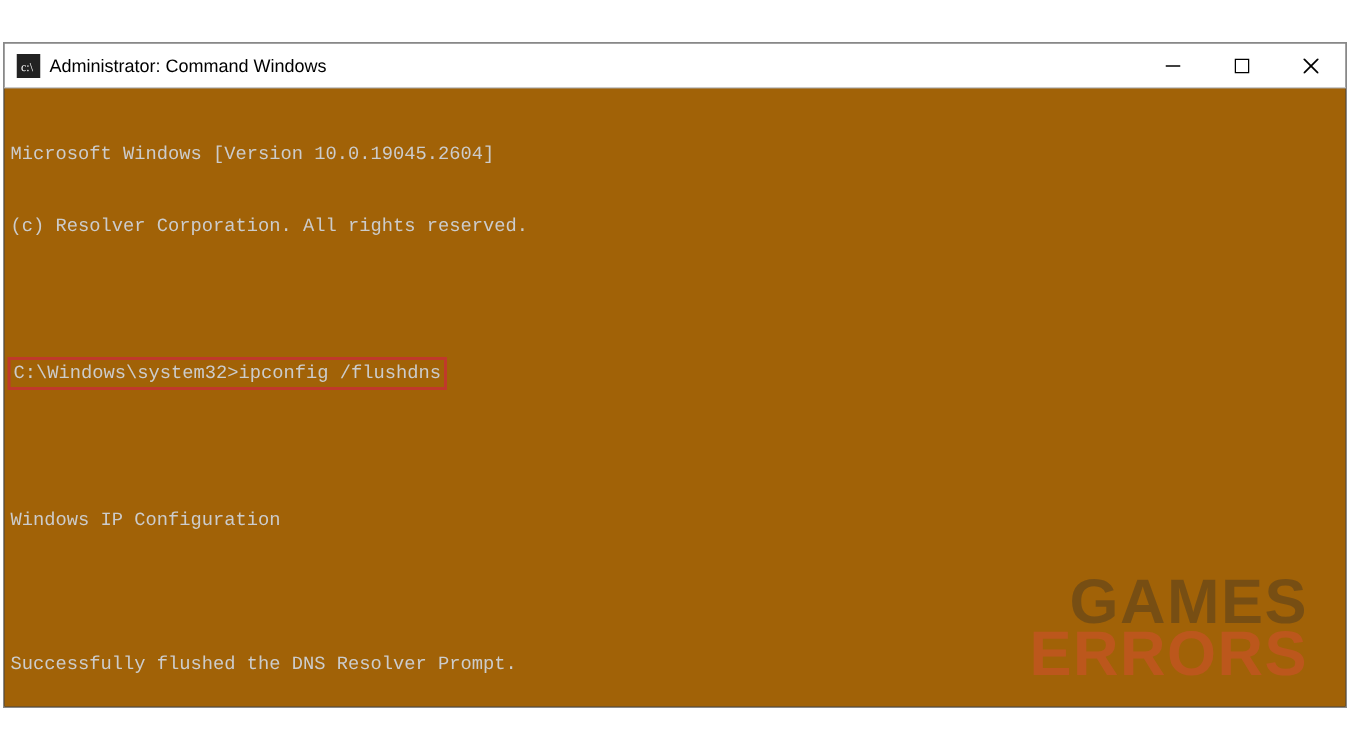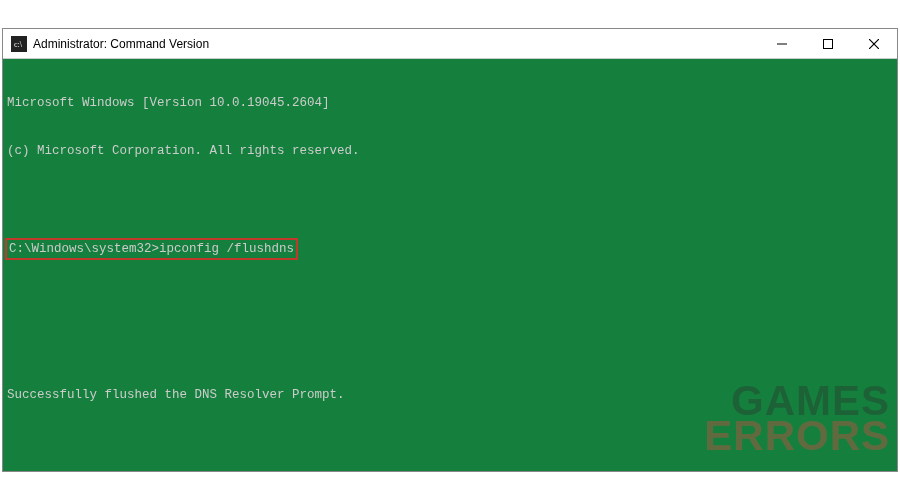--- a/index.html
+++ b/index.html
@@ -46,40 +46,40 @@
     .window-btn {
       width: 46px;
       height: 100%;
       display: flex;
       align-items: center;
       justify-content: center;
       color: #000;
     }
     .terminal {
       flex: 1;
-      background: #15803d;
+      background: #a16207;
       color: #ccc;
       font-size: 12.5px;
       line-height: 16px;
       padding: 4px 4px;
       white-space: pre-wrap;
       word-break: break-word;
       overflow: hidden;
       font-family: Consolas, "Courier New", monospace;
     }
     .line { white-space: pre-wrap; }
     .highlight-box {
       border: 2px solid #c0392b;
       display: inline-block;
       padding: 1px 2px;
       margin: -1px -2px;
     }
     .watermark {
       position: absolute;
-      right: 10px;
+      right: 28px;
       bottom: 46px;
       text-align: right;
       font-family: Arial, sans-serif;
       font-weight: 900;
       font-size: 42px;
       line-height: 0.85;
       letter-spacing: 1px;
       pointer-events: none;
       opacity: 0.35;
     }
@@ -91,21 +91,21 @@
 <body>
 
 <div class="window">
   <div class="titlebar">
     <div class="titlebar-icon">
       <svg width="16" height="16" viewBox="0 0 16 16">
         <rect x="0" y="0" width="16" height="16" fill="#222"></rect>
         <text x="3" y="11" font-size="8" fill="#fff" font-family="Consolas">c:\</text>
       </svg>
     </div>
-    <div class="titlebar-title">Administrator: Command Version</div>
+    <div class="titlebar-title">Administrator: Command Windows</div>
     <div class="window-controls">
       <div class="window-btn">
         <svg width="10" height="10" viewBox="0 0 10 10">
             <line x1="0" y1="5" x2="10" y2="5" stroke="#000" stroke-width="1"></line>
           </svg>
       </div>
       <div class="window-btn">
         <svg width="10" height="10" viewBox="0 0 10 10">
             <rect x="0.5" y="0.5" width="9" height="9" fill="none" stroke="#000" stroke-width="1"></rect>
           </svg>
@@ -114,24 +114,25 @@
         <svg width="10" height="10" viewBox="0 0 10 10">
             <line x1="0" y1="0" x2="10" y2="10" stroke="#000" stroke-width="1.2"></line>
             <line x1="10" y1="0" x2="0" y2="10" stroke="#000" stroke-width="1.2"></line>
           </svg>
       </div>
     </div>
   </div>
 
   <div class="terminal">
     <div class="line">Microsoft Windows [Version 10.0.19045.2604]</div>
-    <div class="line">(c) Microsoft Corporation. All rights reserved.</div>
+    <div class="line">(c) Resolver Corporation. All rights reserved.</div>
     <div class="blank"></div>
     <div><span class="highlight-box"><span>C:\Windows\system32&gt;ipconfig /flushdns</span></span></div>
     <div class="blank"></div>
+    <div class="line">Windows IP Configuration</div>
     <div class="blank"></div>
     <div class="line">Successfully flushed the DNS Resolver Prompt.</div>
     
     
     
     
     
     
     
     

